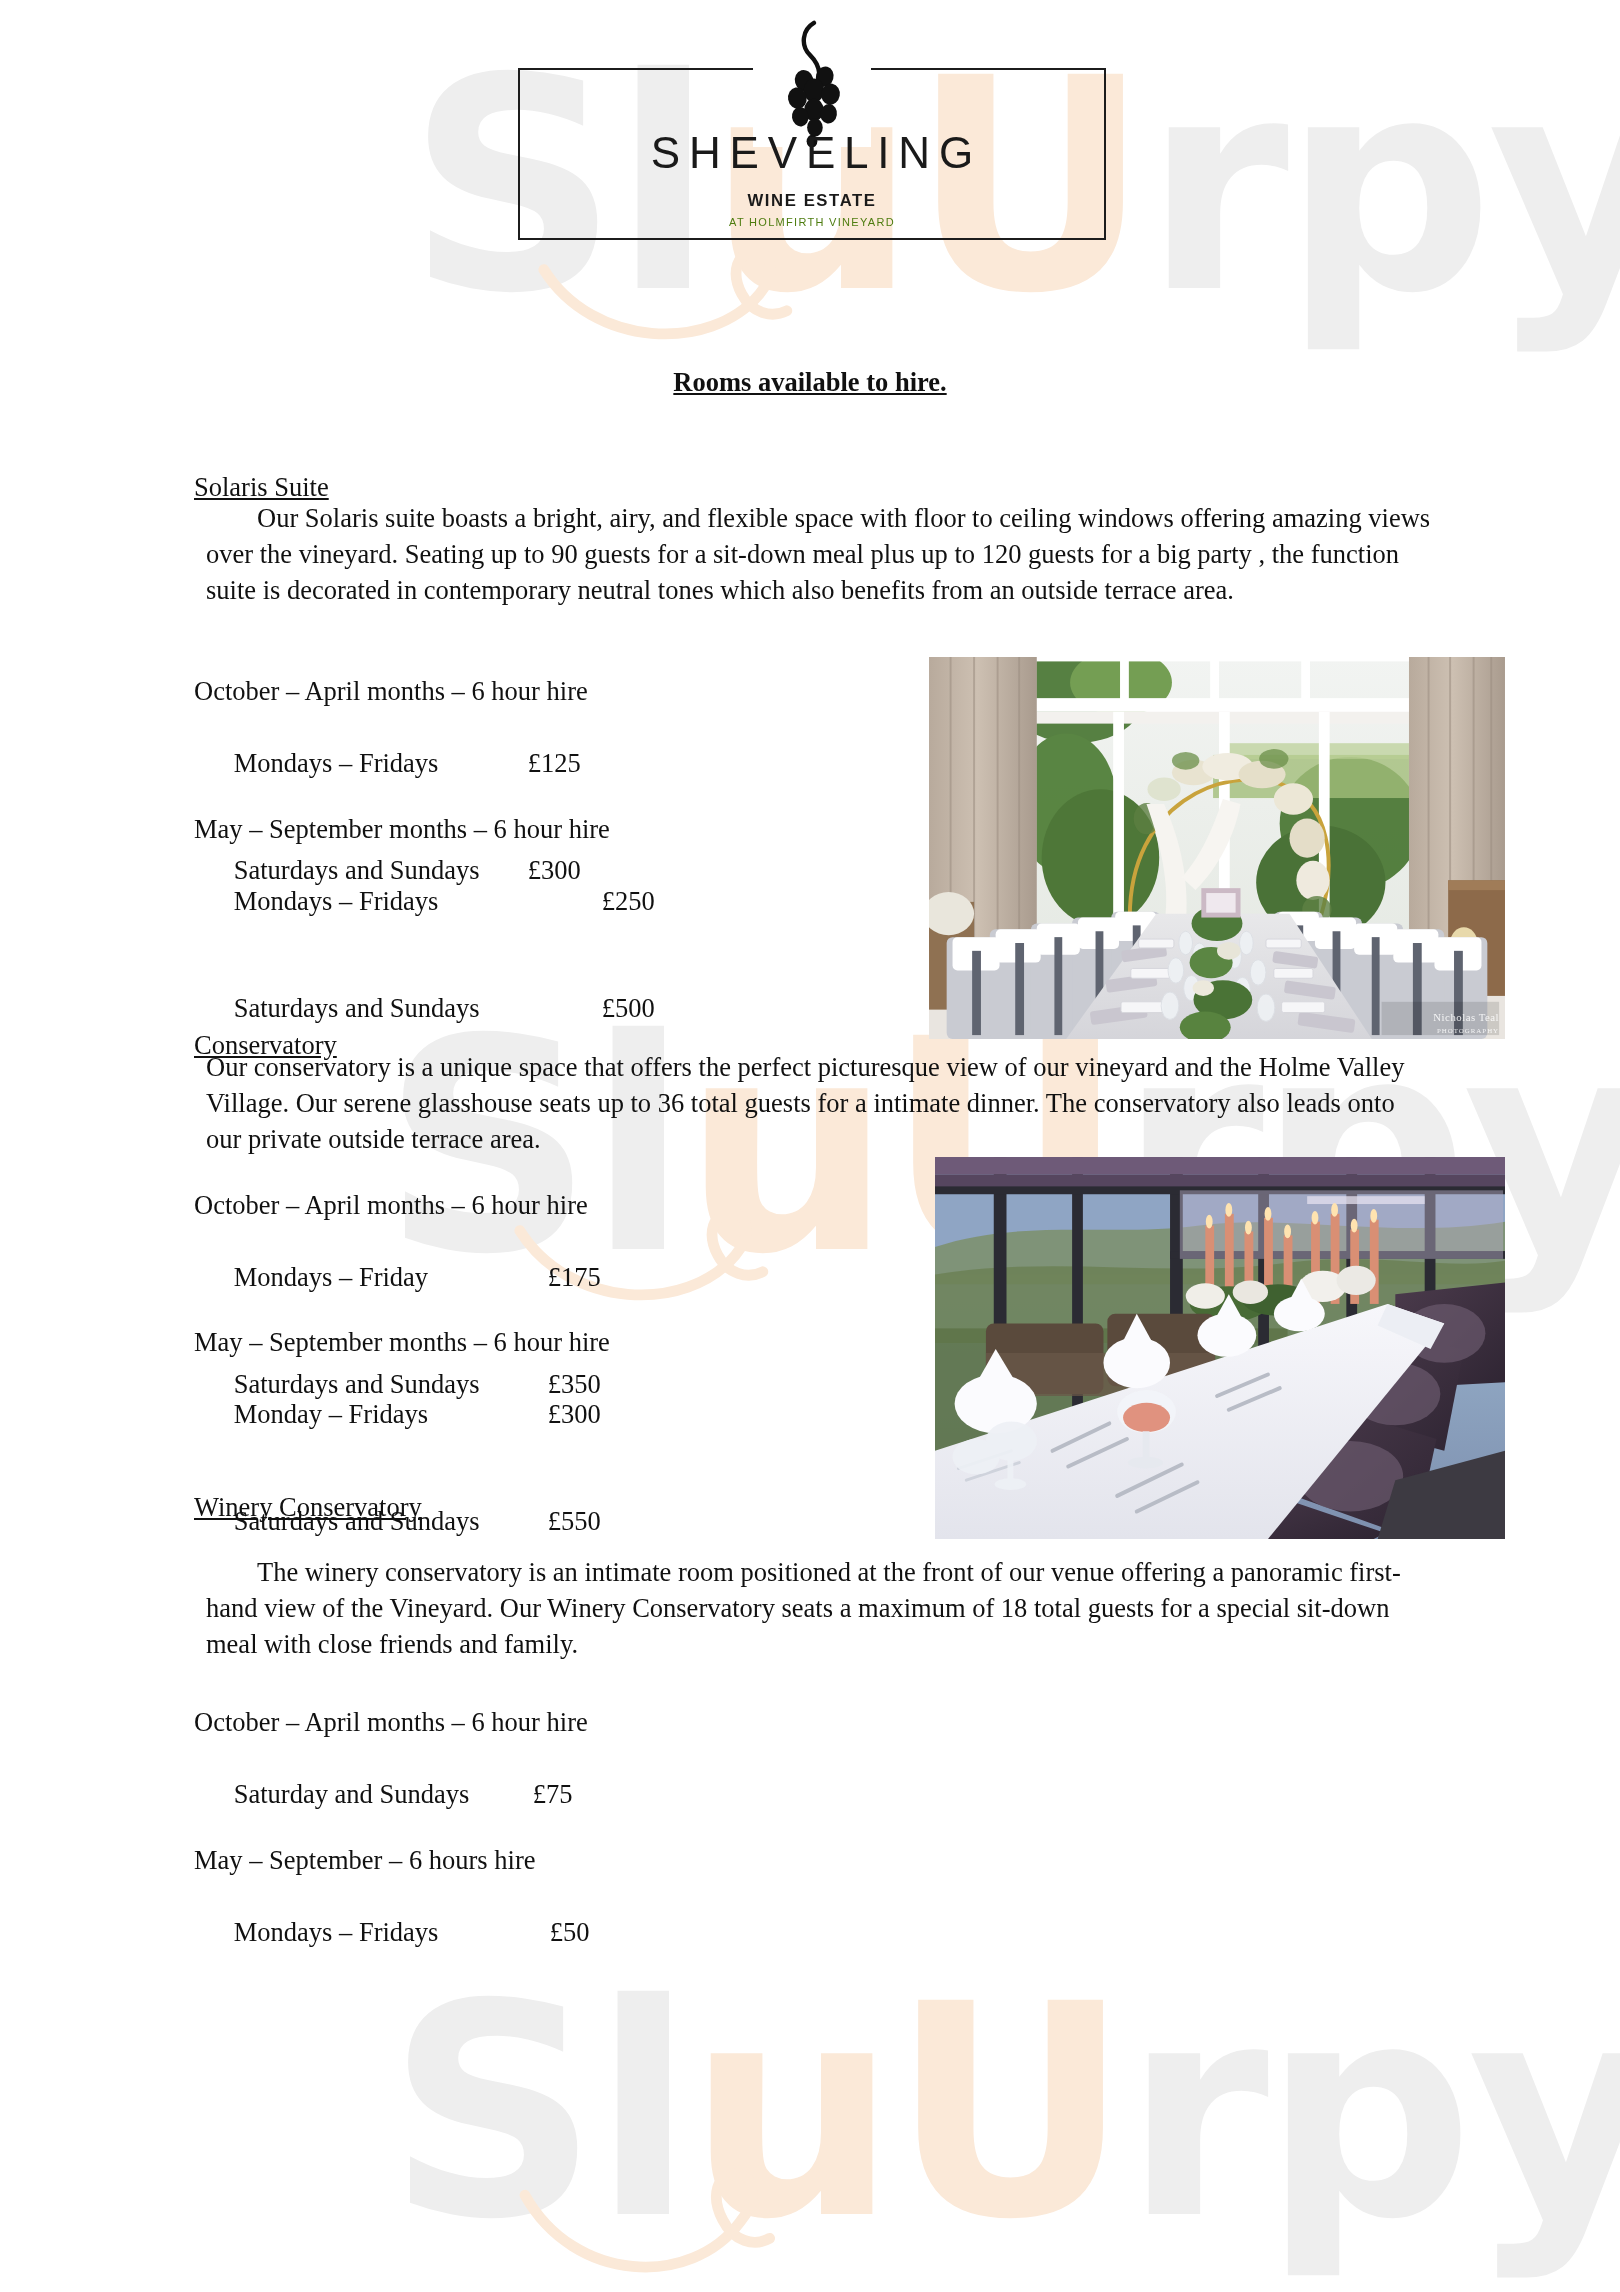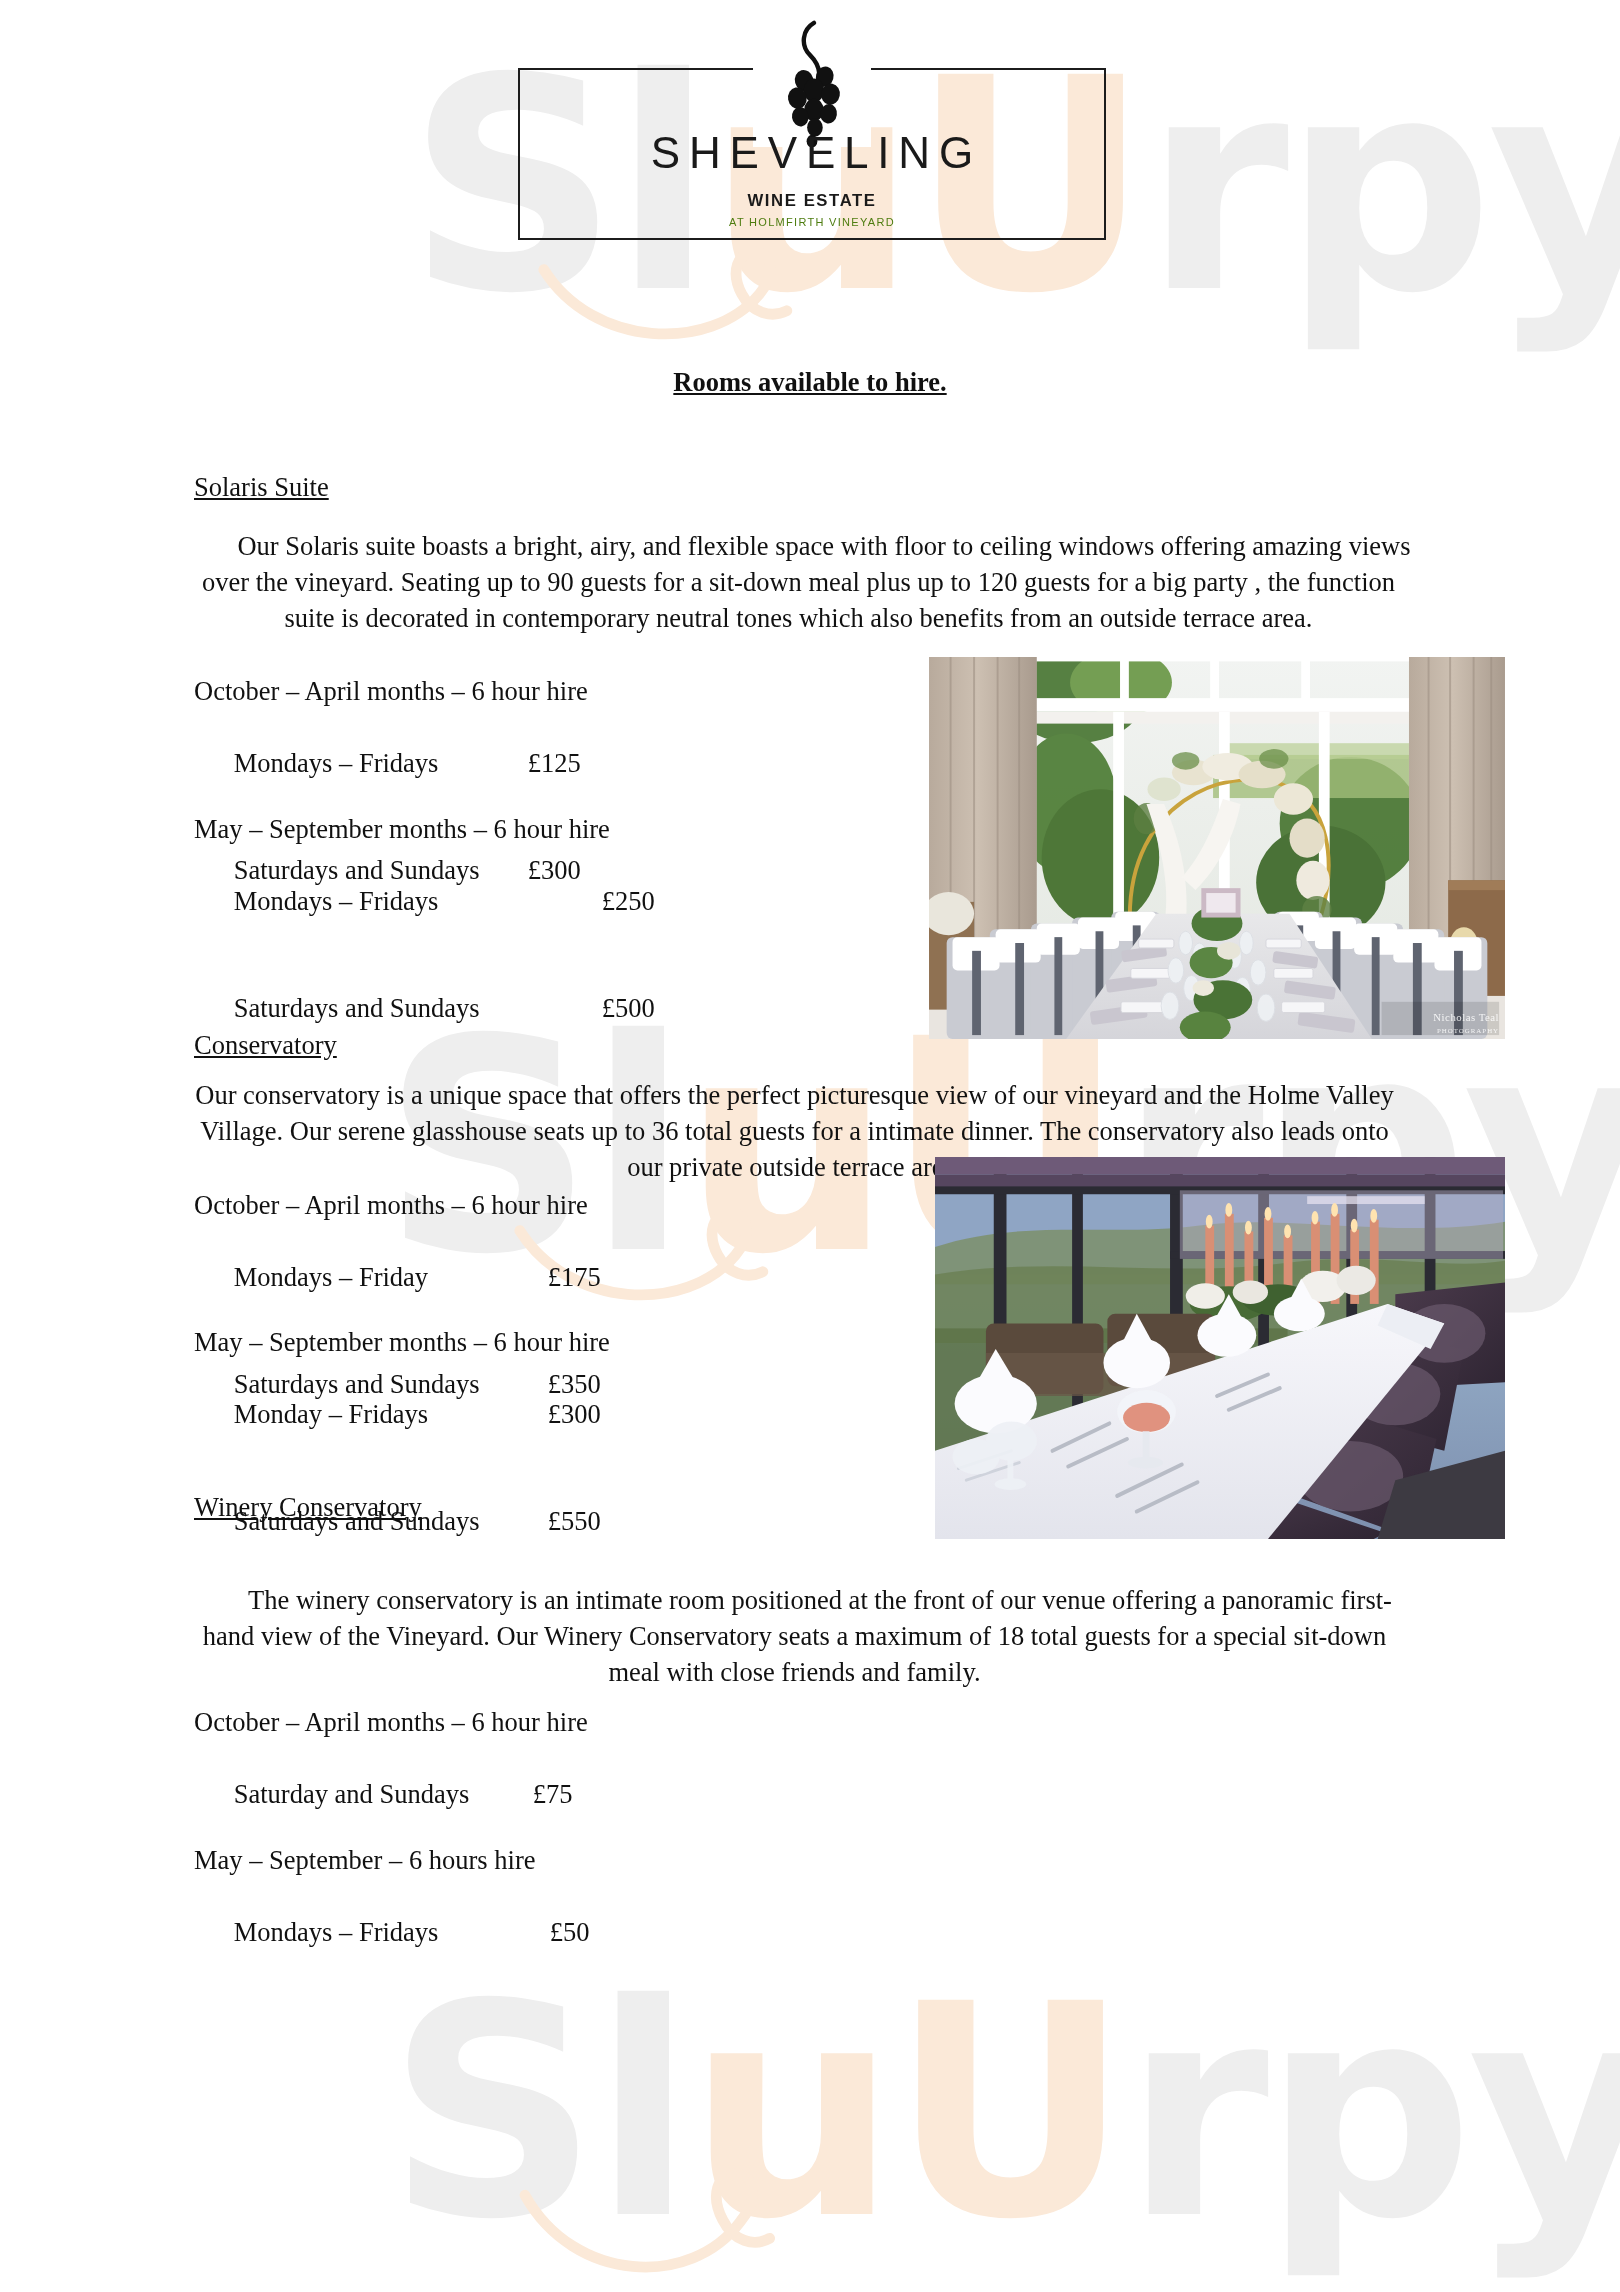--- a/index.html
+++ b/index.html
@@ -121,26 +121,25 @@
     text-decoration: underline;
   }
   .section-head {
     position: absolute;
     left: 194px;
     font-size: 26.5px;
     text-decoration: underline;
   }
   .para {
     position: absolute;
-    left: 182px;
+    left: 206px;
     width: 1233px;
     font-size: 26.5px;
     line-height: 1.36;
-    text-align: center;
-    margin-top: 28px;
+    text-align: left;
   }
   .para .indent { padding-left: 51px; }
 
   .price-block {
     position: absolute;
     left: 194px;
     font-size: 26.5px;
     line-height: 1.35;
   }
   .price-row {

